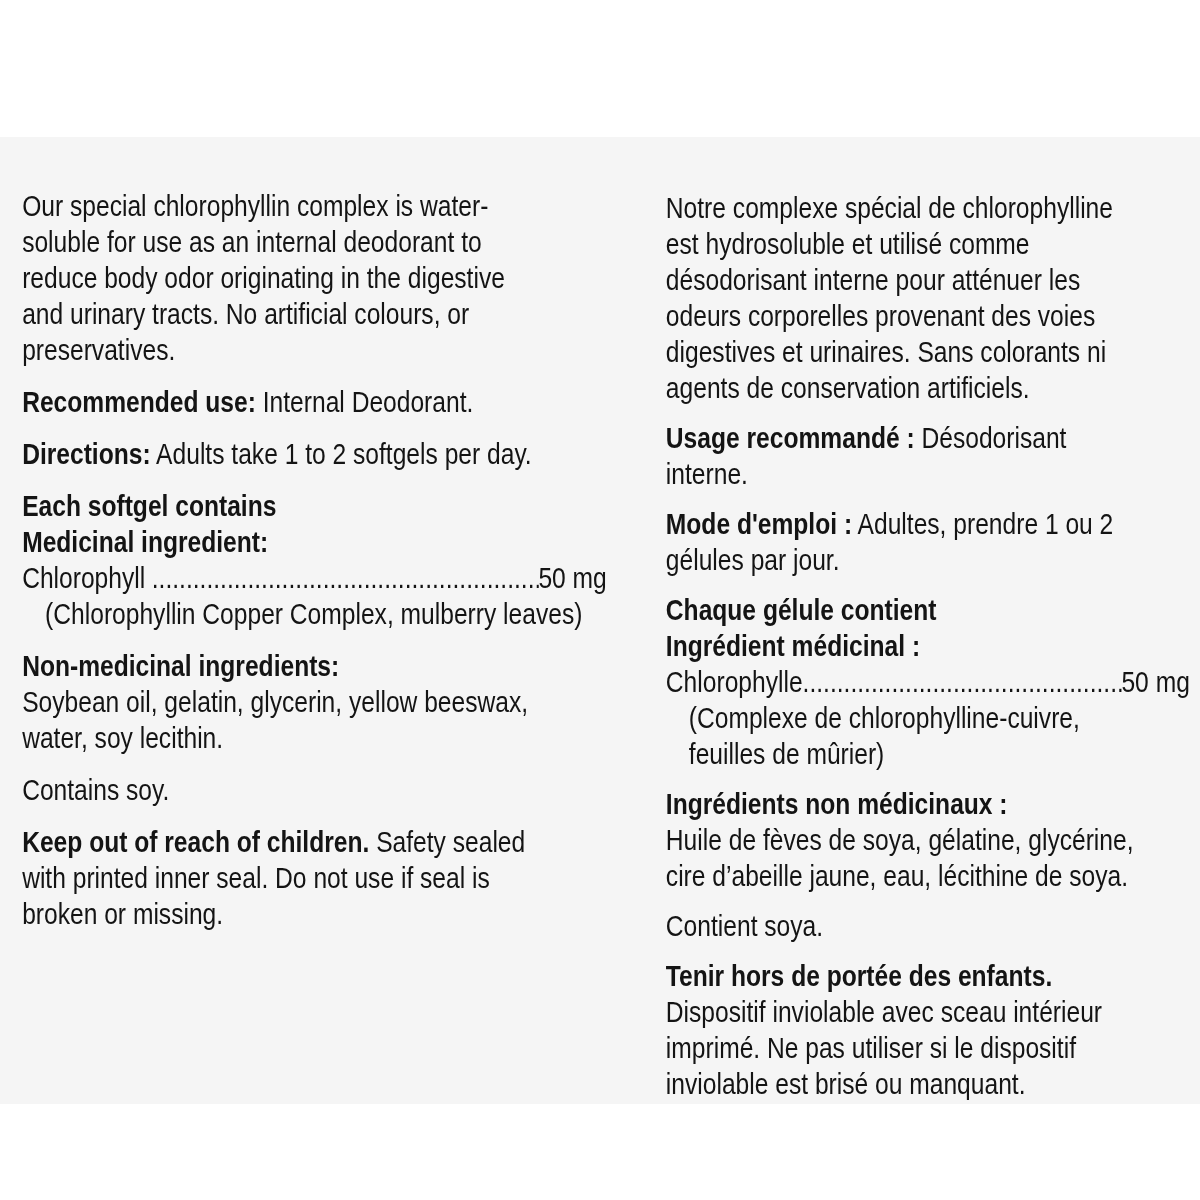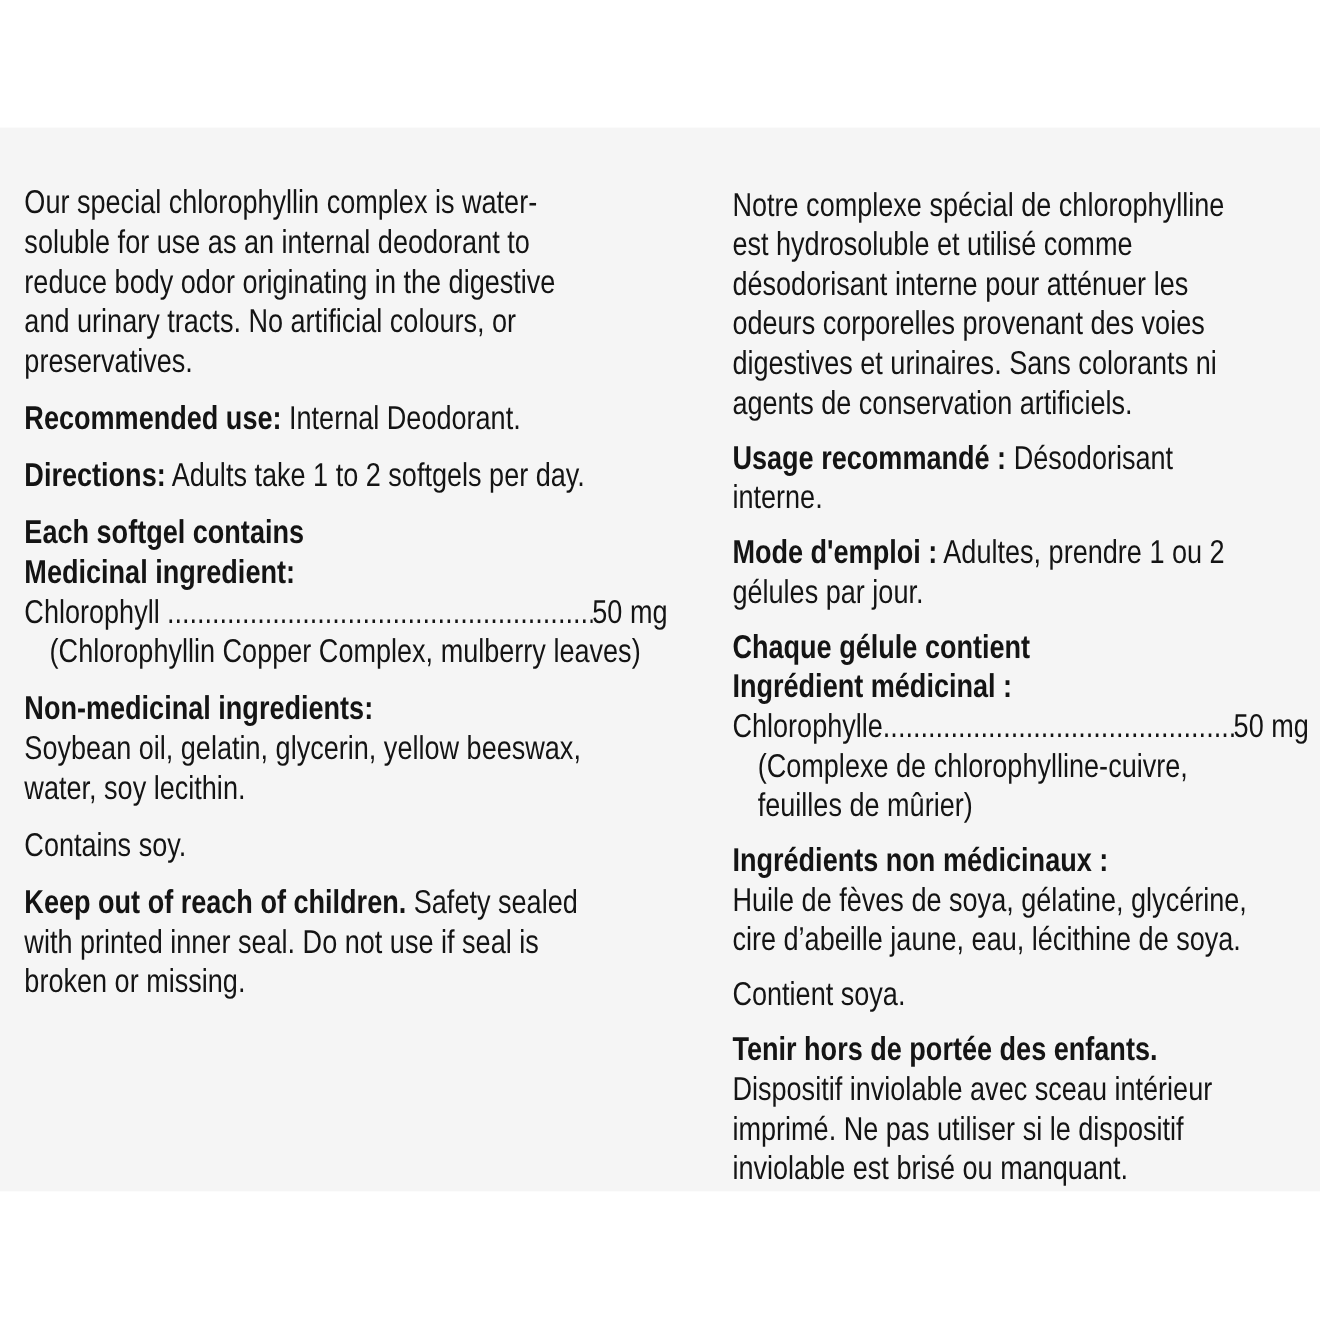--- a/index.html
+++ b/index.html
@@ -3,21 +3,21 @@
 <meta charset="utf-8">
 <style>
   html,body{margin:0;padding:0;}
   body{
     width:1200px;height:1200px;position:relative;
     background:#ffffff;
     font-family:"Liberation Sans","DejaVu Sans",sans-serif;
     color:#141414;
   }
   .panel{
-    position:absolute;left:0;top:116px;width:1200px;height:967px;
+    position:absolute;left:0;top:137px;width:1200px;height:967px;
     background:#f5f5f5;overflow:hidden;
   }
   .scale-wrap{
     position:absolute;left:0;top:0;width:1463px;height:967px;
     transform:scaleX(0.82);transform-origin:0 0;
   }
   .col{position:absolute;top:0;font-size:30px;line-height:36px;}
   .col-en{left:27px;width:713px;padding-top:51px;}
   .col-fr{left:812px;width:639px;padding-top:53px;}
   .block{margin-top:16px;}

